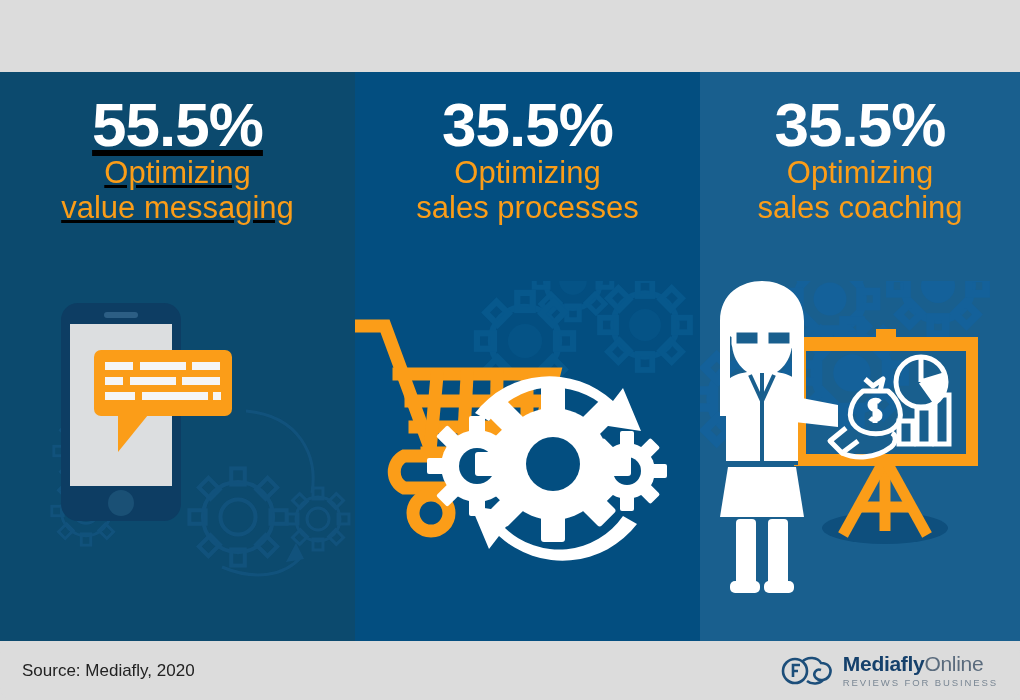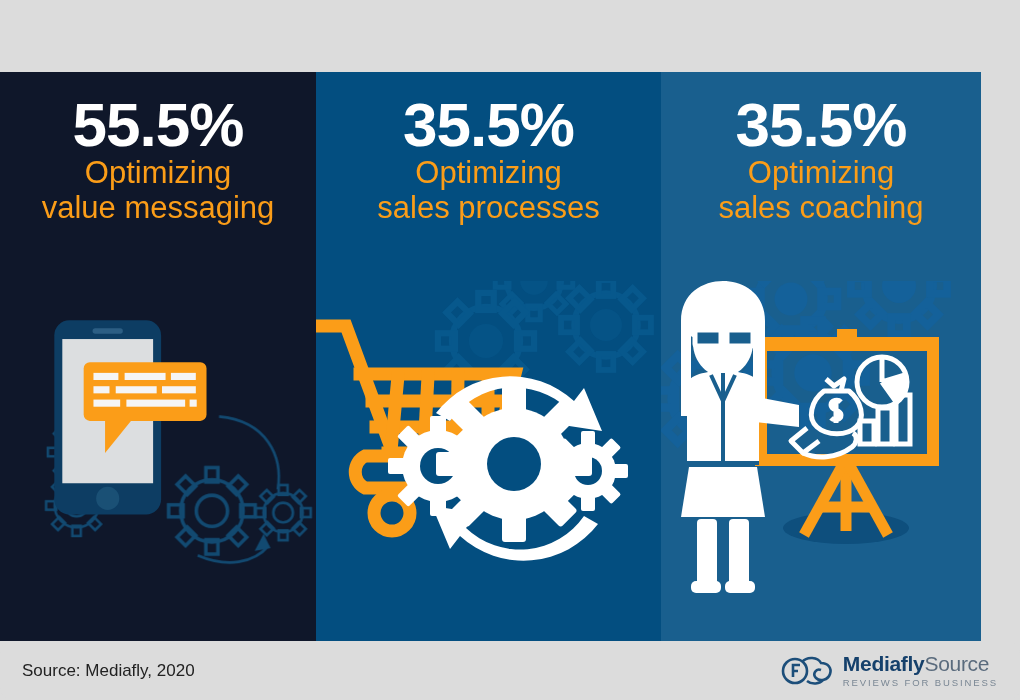--- a/index.html
+++ b/index.html
@@ -46,21 +46,21 @@
     left: 0; top: 72px;
     width: 1020px;
     height: 569px;
     display: flex;
   }
   .col {
     position: relative;
     overflow: hidden;
     height: 100%;
   }
-  .col-1 { width: 316px; background: #0f172a; }
+  .col-1 { width: 355px; background: #0c4a6e; text-decoration: underline; }
   .col-2 { width: 345px; background: #034E80; }
   .col-3 { width: 320px; background: #195F8E; }
 
   .stat-block {
     position: relative;
     z-index: 3;
     padding-top: 22px;
     text-align: center;
   }
   .stat-pct {
@@ -491,19 +491,19 @@
     <div class="logo">
       <svg class="logo-mark" viewBox="0 0 54 34" xmlns="http://www.w3.org/2000/svg">
         <g fill="none" stroke="#1C4E7A" stroke-width="2.6">
           <circle cx="15" cy="17" r="12"></circle>
           <path d="M13,23 L13,11 L20,11 M13,17 L18,17"></path>
           <path d="M22,8 C27,2 38,3 41,9 C48,9 52,14 50,20 C48,26 40,28 36,24 C32,20 36,14 41,16"></path>
           <path d="M27,27 C32,31 40,30 43,26"></path>
         </g>
       </svg>
       <div class="logo-text">
-        <div class="logo-name"><span>Mediafly</span><span class="thin">Source</span></div>
+        <div class="logo-name"><span>Mediafly</span><span class="thin">Online</span></div>
         <div class="logo-tag">REVIEWS FOR BUSINESS</div>
       </div>
     </div>
   </div>
 
 </div>
 
 </body></html>

